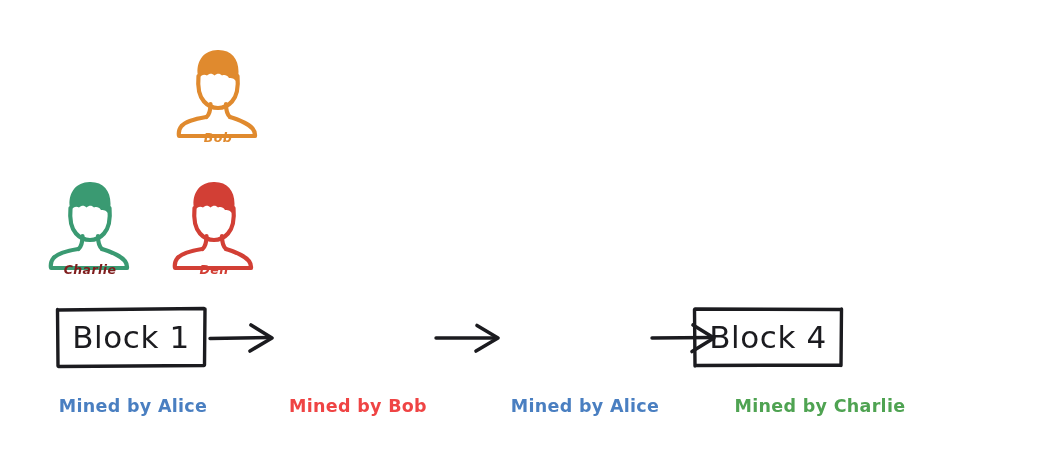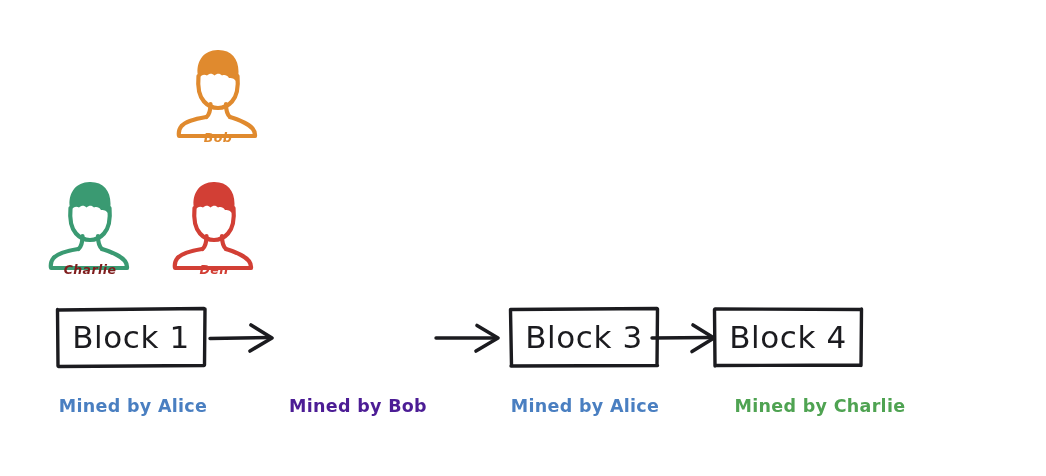--- a/index.html
+++ b/index.html
@@ -144,28 +144,22 @@
   </div>
 
   <div class="block" style="left:55px;">
     <svg class="block-shape" viewBox="0 0 152 62">
       <path d="M3 4 L149 2.5 M150 3 L149.5 59 M149 59.5 L3.5 60.5 M3 60 L2.5 3.5" fill="none" stroke="#1b1b1f" stroke-width="3.4" stroke-linecap="round" stroke-linejoin="round"></path>
     </svg>
     <div class="block-label">Block 1</div>
   </div>
 
 
-  <div class="block" style="left:508px;">
-    <svg class="block-shape" viewBox="0 0 152 62">
-      <path d="M2.5 3.5 L149 2.5 M149.5 3 L149 59 M149.5 59.5 L3 60 M3.5 59.5 L2.5 4" fill="none" stroke="#1b1b1f" stroke-width="3.4" stroke-linecap="round" stroke-linejoin="round"></path>
-    </svg>
-    <div class="block-label">Block 3</div>
-  </div>
 
-  <div class="block" style="left:712px;text-decoration:underline;">
+  <div class="block" style="left:692px;text-decoration:underline;">
     <svg class="block-shape" viewBox="0 0 152 62">
       <path d="M3 3 L149 3.5 M149.5 3 L149 59.5 M149 59 L3.5 59.5 M3 60 L2.5 3.5" fill="none" stroke="#1b1b1f" stroke-width="3.4" stroke-linecap="round" stroke-linejoin="round"></path>
     </svg>
     <div class="block-label">Block 4</div>
   </div>
 
   <svg class="arrow" viewBox="0 0 76 32" style="left:208px;">
     <path d="M2 16.5 L62 15.5" fill="none" stroke="#1b1b1f" stroke-width="3.4" stroke-linecap="round"></path>
     <path d="M43 3 L64 16 L42 29" fill="none" stroke="#1b1b1f" stroke-width="3.6" stroke-linecap="round" stroke-linejoin="round"></path>
   </svg>
@@ -174,17 +168,17 @@
     <path d="M2 16 L62 16" fill="none" stroke="#1b1b1f" stroke-width="3.4" stroke-linecap="round"></path>
     <path d="M43 3.5 L64 16 L42 29" fill="none" stroke="#1b1b1f" stroke-width="3.6" stroke-linecap="round" stroke-linejoin="round"></path>
   </svg>
 
   <svg class="arrow" viewBox="0 0 76 32" style="left:650px;">
     <path d="M2 16 L62 15.5" fill="none" stroke="#1b1b1f" stroke-width="3.4" stroke-linecap="round"></path>
     <path d="M43 3 L64 16 L42 29.5" fill="none" stroke="#1b1b1f" stroke-width="3.6" stroke-linecap="round" stroke-linejoin="round"></path>
   </svg>
 
   <div class="caption" style="left:18px; color:#4a7fc1;">Mined by Alice</div>
-  <div class="caption" style="left:243px; color:#4c1d95;">Mined by Bob</div>
+  <div class="caption" style="left:243px; color:#ef4444;">Mined by Bob</div>
   <div class="caption" style="left:470px; color:#4a7fc1;">Mined by Alice</div>
   <div class="caption" style="left:705px; color:#4fa352;">Mined by Charlie</div>
 
 </div>
 
 </body></html>

